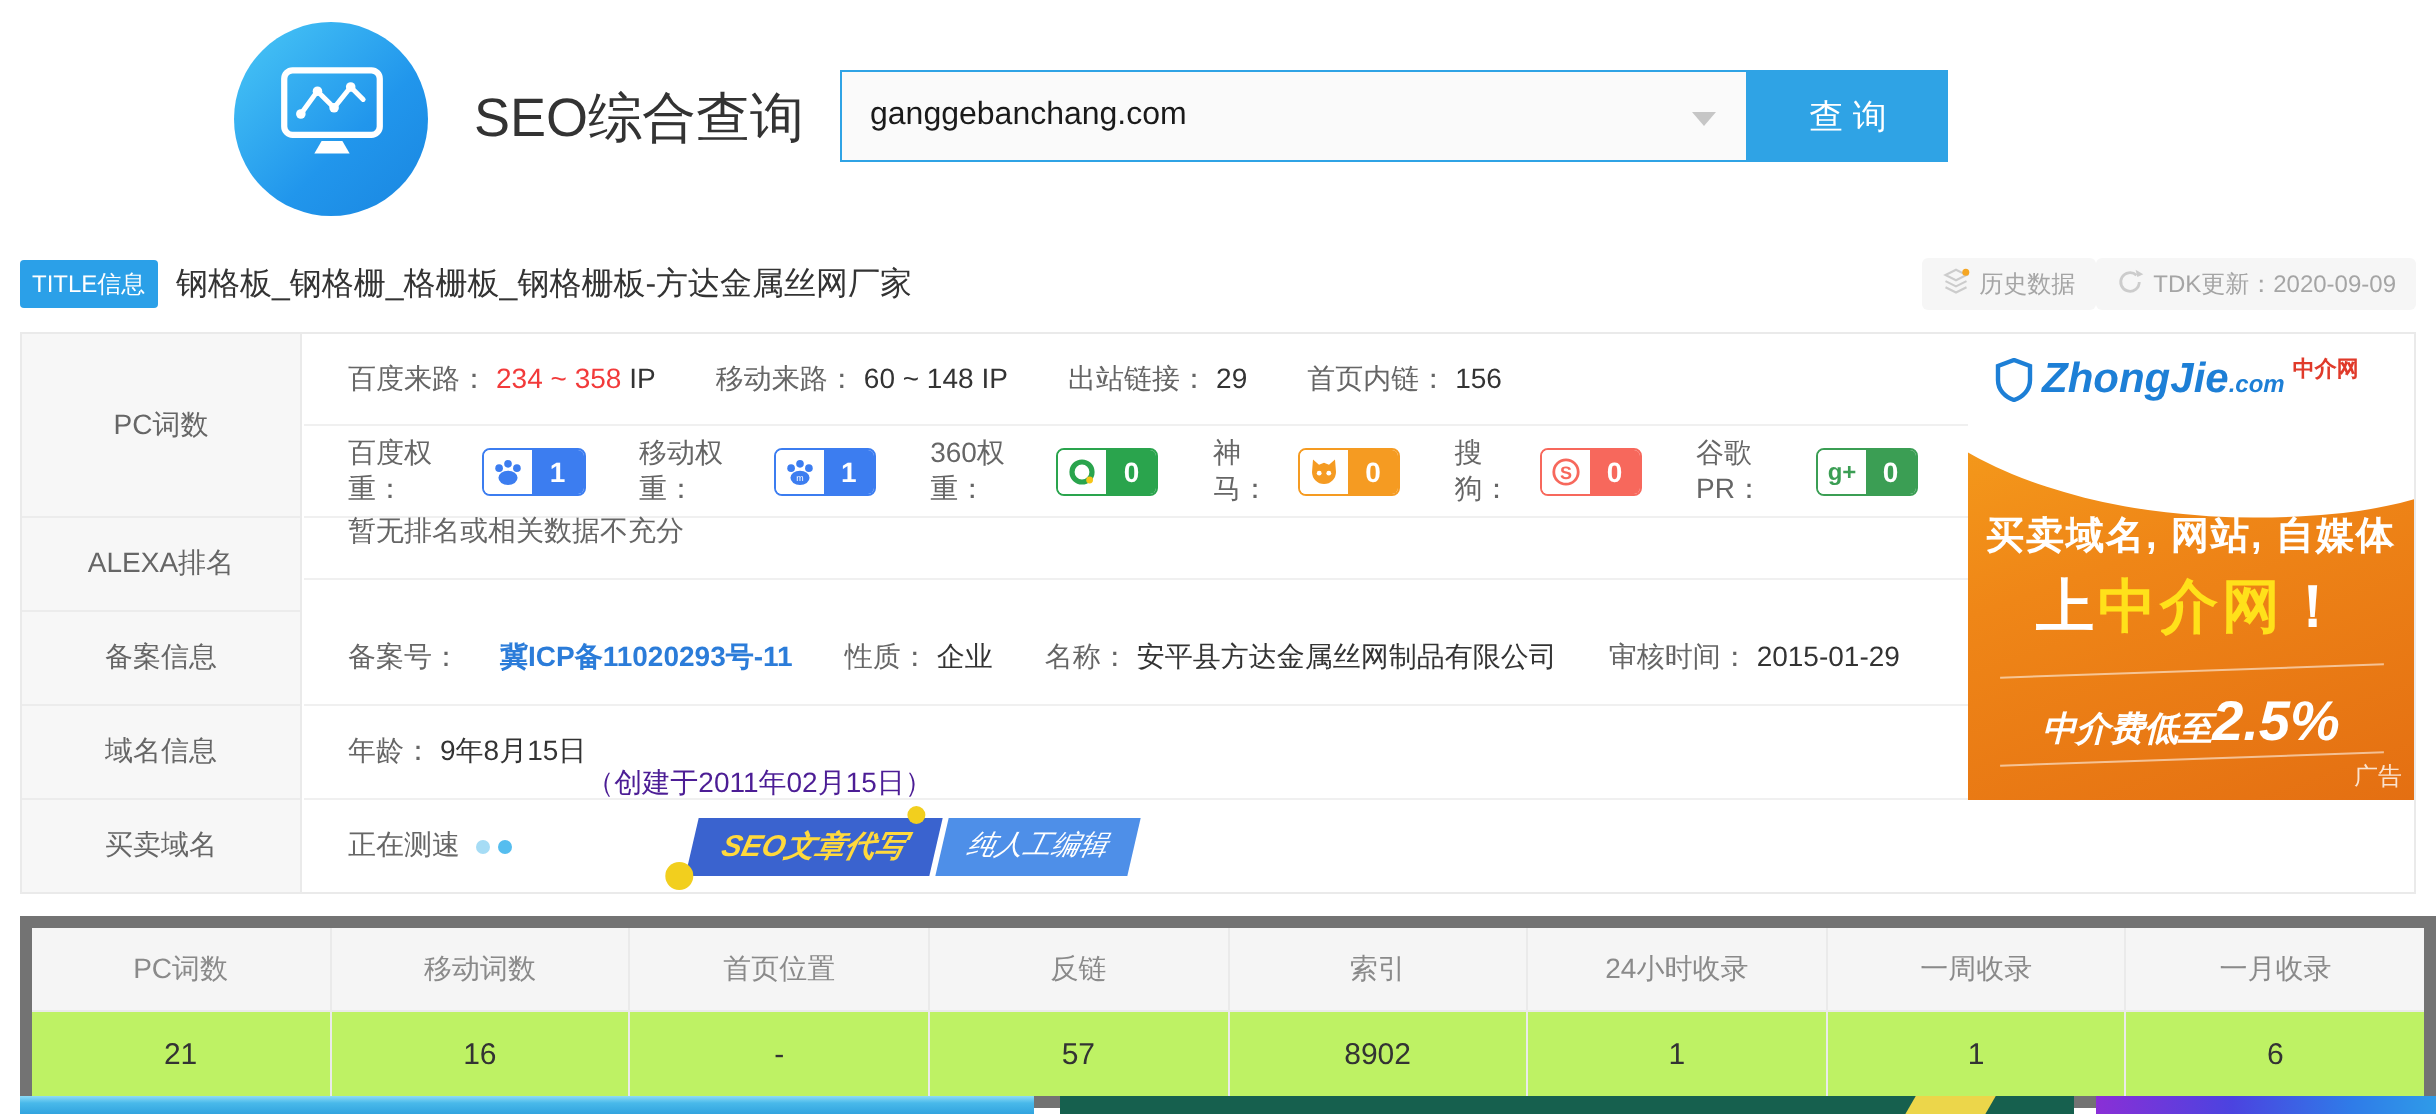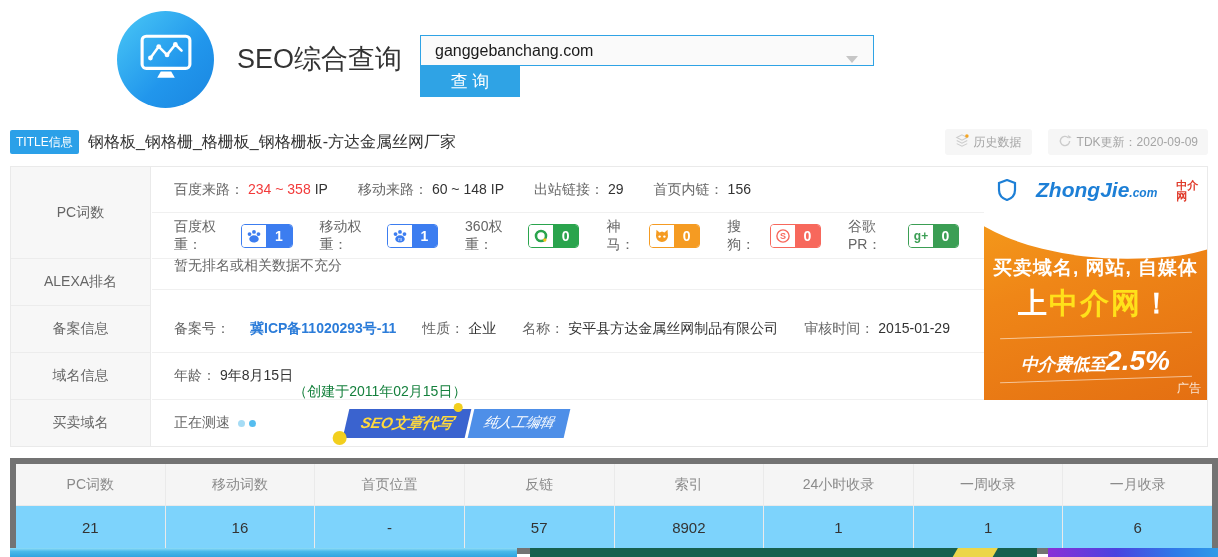--- a/index.html
+++ b/index.html
@@ -6,50 +6,50 @@
   body{
     width:1218px;height:557px;overflow:hidden;position:relative;background:#fff;
     font-family:"Liberation Sans","DejaVu Sans",sans-serif;
   }
   
   .hdr{position:absolute;top:0;left:0;width:1218px;height:118px;background:#fff;}
   .logo{position:absolute;left:117px;top:11px;width:97px;height:97px;border-radius:50%;
     background:linear-gradient(135deg,#4ac8f6 0%,#2196ec 60%,#1a86e0 100%);
     display:flex;align-items:center;justify-content:center;}
   .app-title{position:absolute;left:237px;top:41px;margin:0;font-size:27px;font-weight:400;color:#333;}
-  .searchbar{position:absolute;left:420px;top:35px;height:62px;display:flex;flex-direction:column;}
+  .searchbar{position:absolute;left:420px;top:35px;height:62px;display:flex;}
   .input-wrap{position:relative;width:454px;height:46px;border:1px solid #2fa3e5;background:#fafafa;box-sizing:border-box;}
   .input-wrap input{width:100%;height:100%;border:none;background:transparent;outline:none;
     padding:0 42px 0 14px;box-sizing:border-box;font-size:16px;color:#1a1a1a;font-family:inherit;}
   .caret{position:absolute;right:15px;top:20px;width:0;height:0;
     border-left:6px solid transparent;border-right:6px solid transparent;border-top:7px solid #c6c6c6;}
   .search-btn{width:100px;height:46px;border:none;background:#2fa3e5;color:#fff;font-size:17px;
     font-family:inherit;cursor:pointer;}
   
   .titlebar{position:absolute;top:128px;left:10px;width:1198px;height:28px;}
   .tbadge{position:absolute;left:0;top:2px;min-width:66px;height:24px;background:#2ba0e8;color:#fff;
     font-size:12px;display:flex;align-items:center;justify-content:center;border-radius:2px;padding:0 6px;box-sizing:border-box;}
   .site-title{position:absolute;left:78px;top:4px;font-size:16px;color:#333;}
-  .tb-right{position:absolute;right:0;top:1px;display:flex;gap:16px;align-items:center;}
+  .tb-right{position:absolute;right:0;top:1px;display:flex;gap:0;align-items:center;}
   .chip{height:26px;background:#f6f6f6;border-radius:3px;color:#a5a5a5;font-size:12px;
     display:flex;align-items:center;padding:0 10px;gap:5px;cursor:pointer;}
   
   .mtable{position:absolute;top:166px;left:10px;width:1196px;height:279px;border:1px solid #eaeaea;background:#fff;}
   .lcol{position:absolute;left:0;top:0;width:140px;height:279px;background:#f7f7f7;border-right:1px solid #eaeaea;box-sizing:border-box;}
   .lcell{display:flex;align-items:center;justify-content:center;color:#666;font-size:14px;
     border-bottom:1px solid #ececec;box-sizing:border-box;}
   .lc1{height:92px;} .lc2{height:47px;} .lc3{height:47px;} .lc4{height:47px;} .lc5{height:46px;border-bottom:none;}
   .crow{position:absolute;left:141px;width:834px;padding-left:22px;display:flex;align-items:center;
     font-size:14px;color:#666;box-sizing:border-box;border-bottom:1px solid #f0f0f0;}
   .cr1{top:0;height:46px;} .cr2{top:46px;height:46px;} .cr3{top:76px;height:47px;}
   .cr4{top:139px;height:47px;} .cr5{top:186px;height:47px;} .cr6{top:233px;height:46px;border-bottom:none;}
   .lab{color:#666;} .val{color:#333;margin-left:4px;} .red{color:#f23a3a;} .unit{color:#333;margin-left:4px;}
   .gap30{margin-right:30px;} .gap26{margin-right:26px;}
   .blink{color:#2b7cd9;font-weight:bold;margin-left:20px;cursor:pointer;}
-  .muted{color:#15803d;margin-top:31px;}
+  .muted{color:#4c1d95;margin-top:31px;}
   
   .wwrap{display:flex;align-items:center;margin-right:27px;}
   .wbadge{display:inline-flex;height:22px;border-radius:4px;overflow:hidden;margin-left:6px;cursor:pointer;
     border:1px solid;}
   .wbadge .ic{width:27px;background:#fff;display:flex;align-items:center;justify-content:center;}
   .wbadge .num{width:29px;display:flex;align-items:center;justify-content:center;color:#fff;font-size:14px;font-weight:bold;}
   .w-blue{border-color:#3c7df0;} .w-blue .num{background:#3c7df0;}
   .w-green{border-color:#2aa44d;} .w-green .num{background:#2aa44d;}
   .w-orange{border-color:#f59b22;} .w-orange .num{background:#f59b22;}
   .w-red{border-color:#f7685c;} .w-red .num{background:#f7685c;}
@@ -63,37 +63,37 @@
   .b2{background:#4e8fe8;color:#fff;font-style:italic;padding:5px 13px;font-size:14px;margin-left:3px;}
   .bdot1{position:absolute;left:-10px;bottom:-7px;width:14px;height:14px;border-radius:50%;background:#f2cf1e;transform:skewX(13deg);}
   .bdot2{position:absolute;left:47%;top:-6px;width:9px;height:9px;border-radius:50%;background:#f2cf1e;transform:skewX(13deg);}
   
   .ad{position:absolute;right:0;top:0;width:223px;height:233px;overflow:hidden;cursor:pointer;
     background:linear-gradient(160deg,#f7a41d 0%,#ef8617 45%,#e46f12 100%);}
   .ad-white{position:absolute;top:-92px;left:-52px;width:345px;height:188px;background:#fff;
     border-radius:0 0 50% 100%;transform:rotate(-6deg);}
   .ad-shine{position:absolute;top:20px;right:30px;width:34px;height:46px;background:rgba(255,255,255,.22);
     transform:rotate(35deg) skewX(-14deg);}
-  .ad-logo{position:absolute;top:12px;left:13px;display:flex;align-items:flex-start;gap:19px;}
+  .ad-logo{position:absolute;top:12px;left:13px;display:flex;align-items:flex-start;gap:4px;}
   .zj{color:#1d7fd6;font-weight:bold;font-style:italic;font-size:21px;line-height:22px;}
   .zj .com{font-size:12px;}
   .zcn{color:#e03a2a;font-size:11px;font-weight:bold;line-height:11px;margin-top:1px;}
   .ad-line1{position:absolute;top:88px;width:100%;text-align:center;color:#fff;font-size:19px;font-weight:bold;letter-spacing:1px;}
   .ad-line2{position:absolute;top:117px;width:100%;text-align:center;color:#fff;font-size:29px;font-weight:bold;letter-spacing:2px;}
   .ad-line2 .hl{color:#ffe11a;}
   .ad-sep1,.ad-sep2{position:absolute;left:7%;width:86%;border-top:1px solid rgba(255,255,255,.55);}
   .ad-sep1{top:168px;transform:rotate(-2deg);} .ad-sep2{top:212px;transform:rotate(-2deg);}
   .ad-line3{position:absolute;top:178px;width:100%;text-align:center;color:#fff;font-style:italic;font-weight:bold;font-size:17px;}
   .ad-line3 .big{font-size:28px;}
   .ad-tag{position:absolute;right:6px;bottom:3px;color:rgba(255,255,255,.8);font-size:12px;}
   
   .stable{position:absolute;top:458px;left:10px;width:1196px;height:84px;border:6px solid #737373;box-sizing:content-box;background:#fff;}
   .srow{display:flex;width:100%;box-sizing:border-box;}
   .shead{height:42px;background:#f5f5f5;border-bottom:1px solid #eaeaea;}
-  .svals{height:42px;background:#7dd3fc;}
+  .svals{height:42px;background:#bef264;}
   .scell{flex:1;display:flex;align-items:center;justify-content:center;border-right:1px solid #eaeaea;box-sizing:border-box;}
   .scell:last-child{border-right:none;}
   .shead .scell{font-size:14px;color:#8a8a8a;}
   .svals .scell{font-size:15px;color:#333;cursor:pointer;}
   
   .strip{position:absolute;top:548px;height:10px;}
   .strip-left{left:10px;width:507px;
     background:linear-gradient(180deg,#8edcf7 0%,#49b9ea 35%,#2da0dd 100%);}
   .strip-mid{left:530px;width:507px;background:#16604e;overflow:hidden;}
   .strip-mid .slash{position:absolute;left:425px;top:-3px;width:40px;height:16px;background:#ecd64a;transform:skewX(-30deg);}

